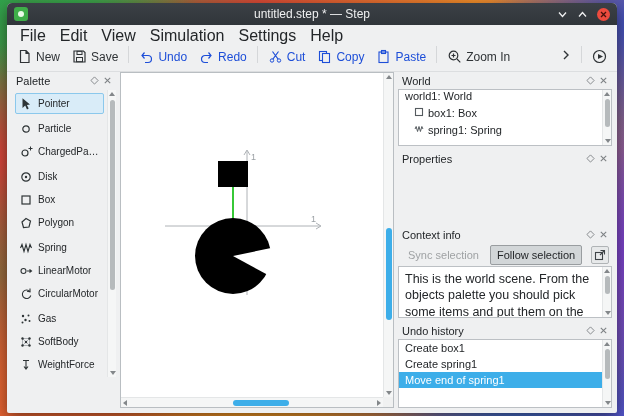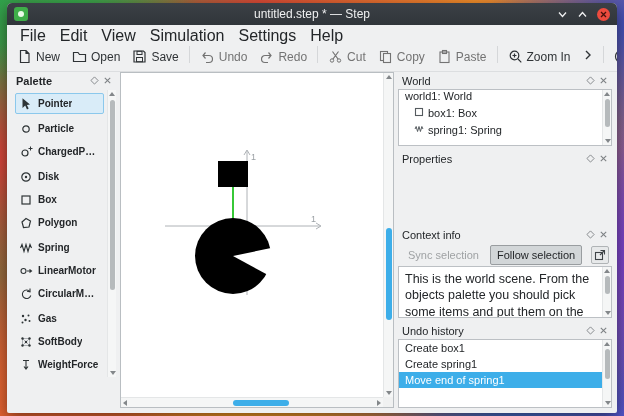--- a/index.html
+++ b/index.html
@@ -39,36 +39,36 @@
 
   
   .menubar { height:21px; display:flex; align-items:center; padding:0 6px; font-size:16px; }
   .menu-item { padding:2px 7px; border-radius:2px; }
 
   
   .toolbar { height:26px; display:flex; align-items:flex-start; padding:0 4px;
     border-bottom:1px solid #dcdee0; }
   .tbtn { display:flex; align-items:center; gap:4px; padding:3px 6px; font-size:12px;
     color:#2f3336; border-radius:2px; white-space:nowrap; }
-  .tbtn.disabled { color:#737373; }
+  .tbtn.disabled { color:#1d4ed8; }
   .tbtn svg { display:block; }
   .tsep { width:1px; height:17px; background:#d5d7d9; margin:0 4px; flex:none; }
   .tspacer { flex:1; }
 
   
   .main { position:absolute; top:69px; left:5px; right:5px; bottom:5px;
     display:flex; gap:4px; }
 
   .dock-header { height:17px; display:flex; align-items:center; gap:4px;
     padding:0 4px; font-size:11px; color:#232629; flex:none; }
   .dock-header .dh-title { flex:1; white-space:nowrap; overflow:hidden; }
   .dock-header svg { display:block; }
 
   
-  .palette { width:104px; flex:none; display:flex; flex-direction:column; position:relative;font-weight:bold; }
+  .palette { width:104px; flex:none; display:flex; flex-direction:column; position:relative; }
   .palette-items { position:relative; height:288px; overflow:hidden;
     padding:4px 12px 0 3px; font-size:10px; }
   .p-item { display:flex; align-items:center; gap:5px; height:21px; margin-bottom:2px;
     padding:0 3px; border:1px solid transparent; border-radius:2px; white-space:nowrap; }
   .p-item.mt { margin-top:4px; }
   .p-item.selected { background:#d9ecf8; border-color:#8bc8ec; }
   .p-item svg { flex:none; display:block; }
   .p-item span { overflow:hidden; text-overflow:ellipsis; }
 
   
@@ -164,26 +164,20 @@
       <span class="menu-item">Settings</span>
       <span class="menu-item">Help</span>
     </div>
 
     <div class="toolbar">
       <span class="tbtn">
         <svg width="15" height="15" viewBox="0 0 15 15">
             <path d="M3.5,1.5 h5.5 l3,3 v9 h-8.5 z M9,1.5 v3 h3" fill="none" stroke="currentColor" stroke-width="1.2"></path>
           </svg>
         <span>New</span>
-      </span>
-      <span class="tbtn">
-        <svg width="15" height="15" viewBox="0 0 15 15">
-            <path d="M1.5,3.5 h4.5 l1.5,2 h6 v7 h-12 z" fill="none" stroke="currentColor" stroke-width="1.2"></path>
-          </svg>
-        <span>Open</span>
       </span>
       <span class="tbtn">
         <svg width="15" height="15" viewBox="0 0 15 15">
             <path d="M2,2 h9.5 L13,3.5 V13 H2 z" fill="none" stroke="currentColor" stroke-width="1.2"></path>
             <rect x="4.5" y="8.5" width="6" height="4.2" fill="none" stroke="currentColor"></rect>
             <rect x="5" y="2.3" width="5" height="3.2" fill="none" stroke="currentColor"></rect>
           </svg>
         <span>Save</span>
       </span>
       <span class="tsep"></span>

